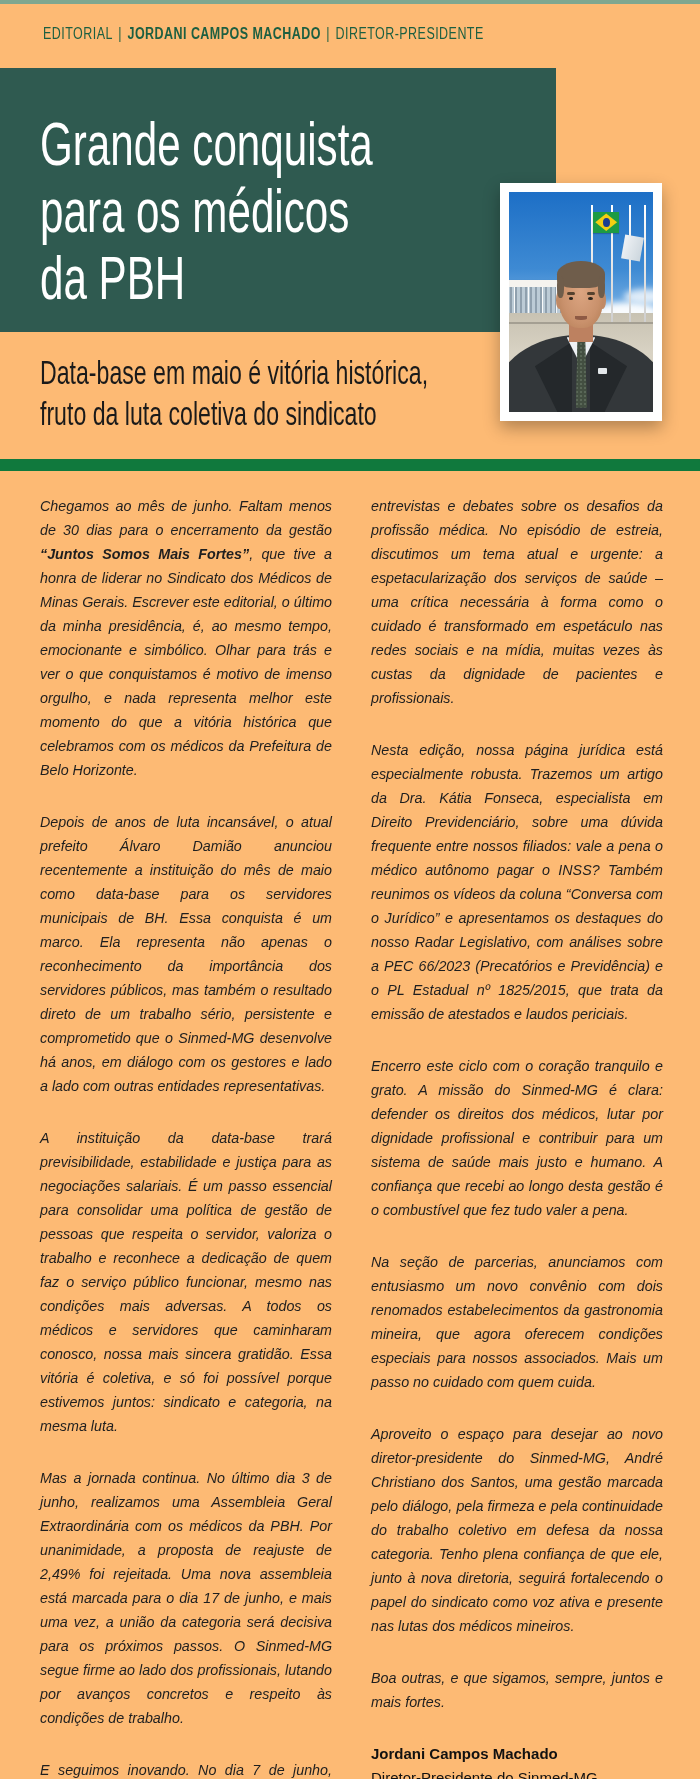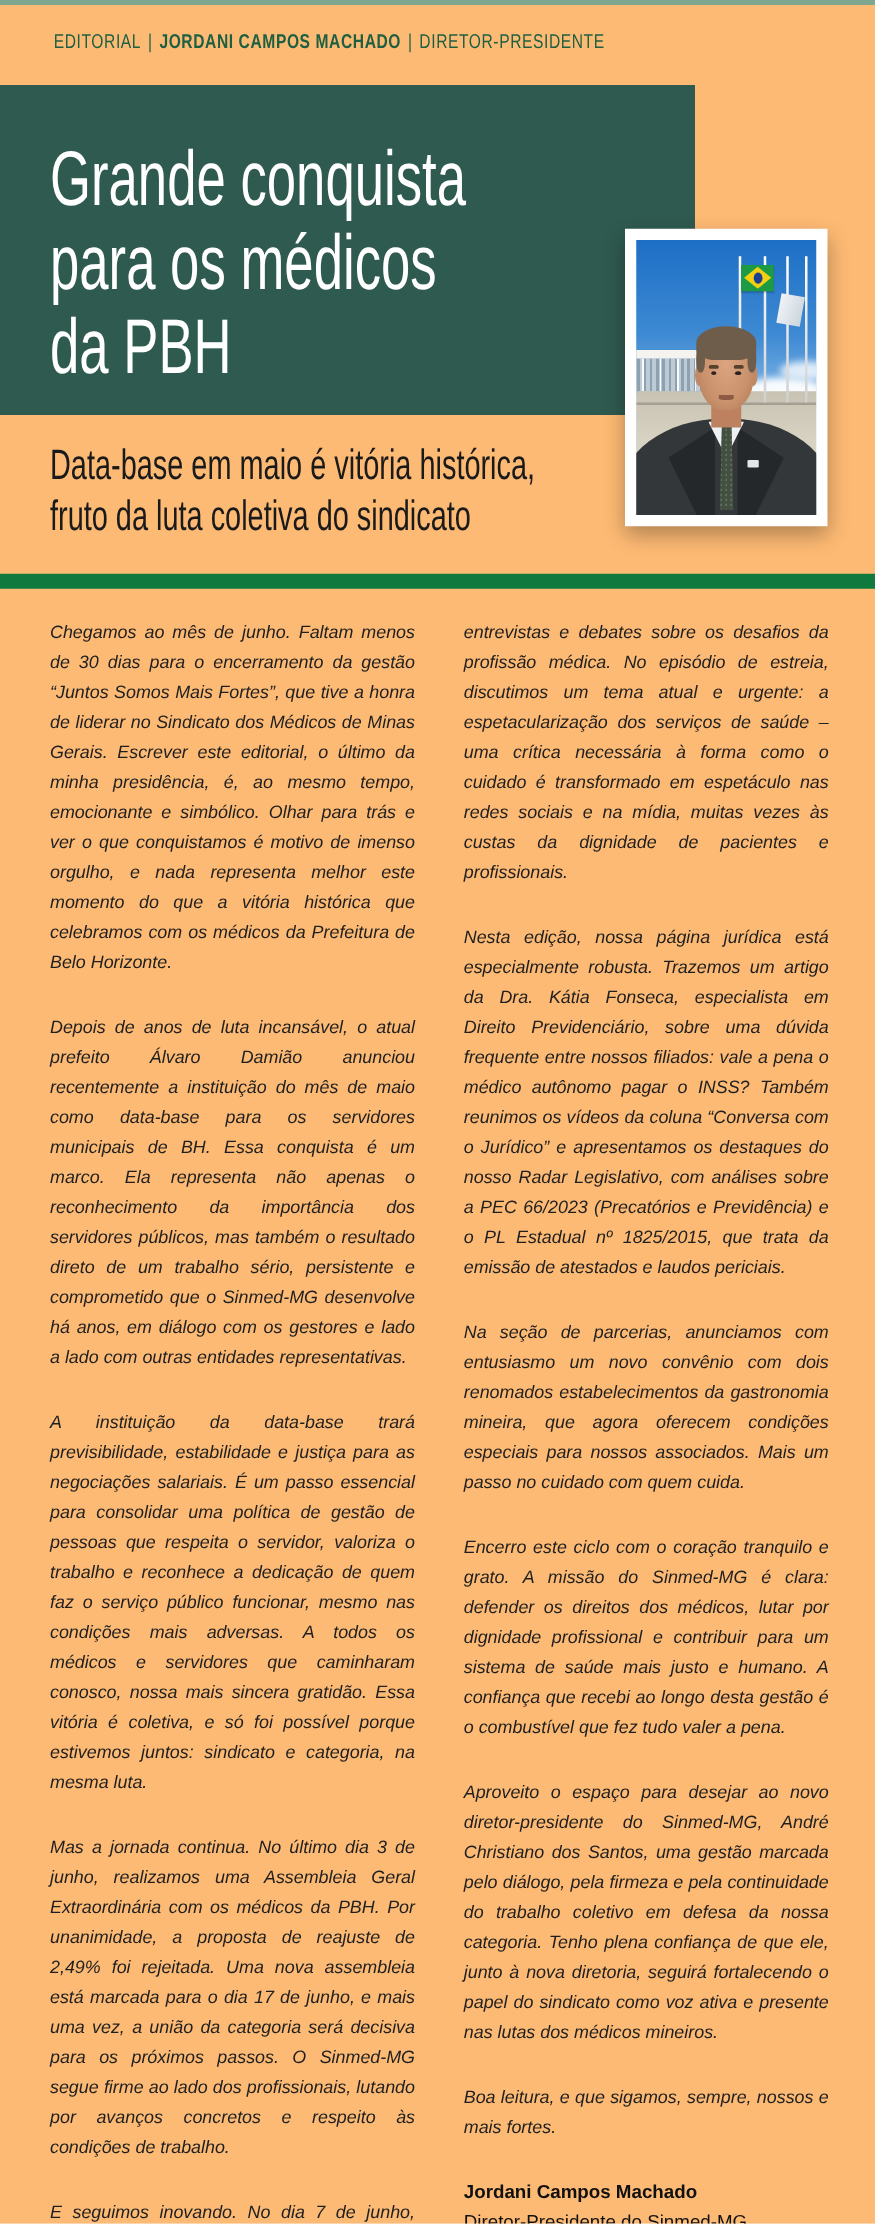--- a/index.html
+++ b/index.html
@@ -95,21 +95,21 @@
   .columns{
     position:absolute;left:40px;top:494px;width:623px;
     display:flex;gap:39px;
   }
   .col{width:292px;}
   .col p{
     margin:0 0 28px 0;
     font-style:italic;font-size:14.3px;line-height:24px;
     color:#1f1f1f;text-align:justify;
   }
-  .col p span.b{font-weight:400;}
+  .col p span.b{font-weight:700;}
   .signature{margin-top:0;}
   .sig-name{font-style:normal;font-weight:700;font-size:15px;line-height:24px;color:#111111;}
   .sig-role{font-style:normal;font-weight:400;font-size:15px;line-height:24px;color:#111111;}
 </style>
 </head>
 <body>
 
 <div class="page">
 
   <div class="topbar"></div>
@@ -180,24 +180,24 @@
           <p><span>Depois de anos de luta incansável, o atual prefeito Álvaro Damião anunciou recentemente a instituição do mês de maio como data-base para os servidores municipais de BH. Essa conquista é um marco. Ela representa não apenas o reconhecimento da importância dos servidores públicos, mas também o resultado direto de um trabalho sério, persistente e comprometido que o Sinmed-MG desenvolve há anos, em diálogo com os gestores e lado a lado com outras entidades representativas.</span></p>
           <p><span>A instituição da data-base trará previsibilidade, estabilidade e justiça para as negociações salariais. É um passo essencial para consolidar uma política de gestão de pessoas que respeita o servidor, valoriza o trabalho e reconhece a dedicação de quem faz o serviço público funcionar, mesmo nas condições mais adversas. A todos os médicos e servidores que caminharam conosco, nossa mais sincera gratidão. Essa vitória é coletiva, e só foi possível porque estivemos juntos: sindicato e categoria, na mesma luta.</span></p>
           <p><span>Mas a jornada continua. No último dia 3 de junho, realizamos uma Assembleia Geral Extraordinária com os médicos da PBH. Por unanimidade, a proposta de reajuste de 2,49% foi rejeitada. Uma nova assembleia está marcada para o dia 17 de junho, e mais uma vez, a união da categoria será decisiva para os próximos passos. O Sinmed-MG segue firme ao lado dos profissionais, lutando por avanços concretos e respeito às condições de trabalho.</span></p>
           <p><span>E seguimos inovando. No dia 7 de junho, lançamos o nosso podcast oficial: “Trabalho Médico: conectando você ao Sinmed-MG”. Um novo canal para compartilhar análises,</span></p>
         </div>
     </div>
     <div class="col">
       <div>
           <p><span>entrevistas e debates sobre os desafios da profissão médica. No episódio de estreia, discutimos um tema atual e urgente: a espetacularização dos serviços de saúde – uma crítica necessária à forma como o cuidado é transformado em espetáculo nas redes sociais e na mídia, muitas vezes às custas da dignidade de pacientes e profissionais.</span></p>
           <p><span>Nesta edição, nossa página jurídica está especialmente robusta. Trazemos um artigo da Dra. Kátia Fonseca, especialista em Direito Previdenciário, sobre uma dúvida frequente entre nossos filiados: vale a pena o médico autônomo pagar o INSS? Também reunimos os vídeos da coluna “Conversa com o Jurídico” e apresentamos os destaques do nosso Radar Legislativo, com análises sobre a PEC 66/2023 (Precatórios e Previdência) e o PL Estadual nº 1825/2015, que trata da emissão de atestados e laudos periciais.</span></p>
+          <p><span>Encerro este ciclo com o coração tranquilo e grato. A missão do Sinmed-MG é clara: defender os direitos dos médicos, lutar por dignidade profissional e contribuir para um sistema de saúde mais justo e humano. A confiança que recebi ao longo desta gestão é o combustível que fez tudo valer a pena.</span></p>
           <p><span>Na seção de parcerias, anunciamos com entusiasmo um novo convênio com dois renomados estabelecimentos da gastronomia mineira, que agora oferecem condições especiais para nossos associados. Mais um passo no cuidado com quem cuida.</span></p>
-          <p><span>Encerro este ciclo com o coração tranquilo e grato. A missão do Sinmed-MG é clara: defender os direitos dos médicos, lutar por dignidade profissional e contribuir para um sistema de saúde mais justo e humano. A confiança que recebi ao longo desta gestão é o combustível que fez tudo valer a pena.</span></p>
           <p><span>Aproveito o espaço para desejar ao novo diretor-presidente do Sinmed-MG, André Christiano dos Santos, uma gestão marcada pelo diálogo, pela firmeza e pela continuidade do trabalho coletivo em defesa da nossa categoria. Tenho plena confiança de que ele, junto à nova diretoria, seguirá fortalecendo o papel do sindicato como voz ativa e presente nas lutas dos médicos mineiros.</span></p>
-          <p><span>Boa leitura, e que sigamos, sempre, nossos e mais fortes.</span></p>
+          <p><span>Boa outras, e que sigamos, sempre, juntos e mais fortes.</span></p>
         </div>
       <div class="signature">
         <div class="sig-name">Jordani Campos Machado</div>
         <div class="sig-role">Diretor-Presidente do Sinmed-MG</div>
       </div>
     </div>
   </div>
 
 </div>
 

